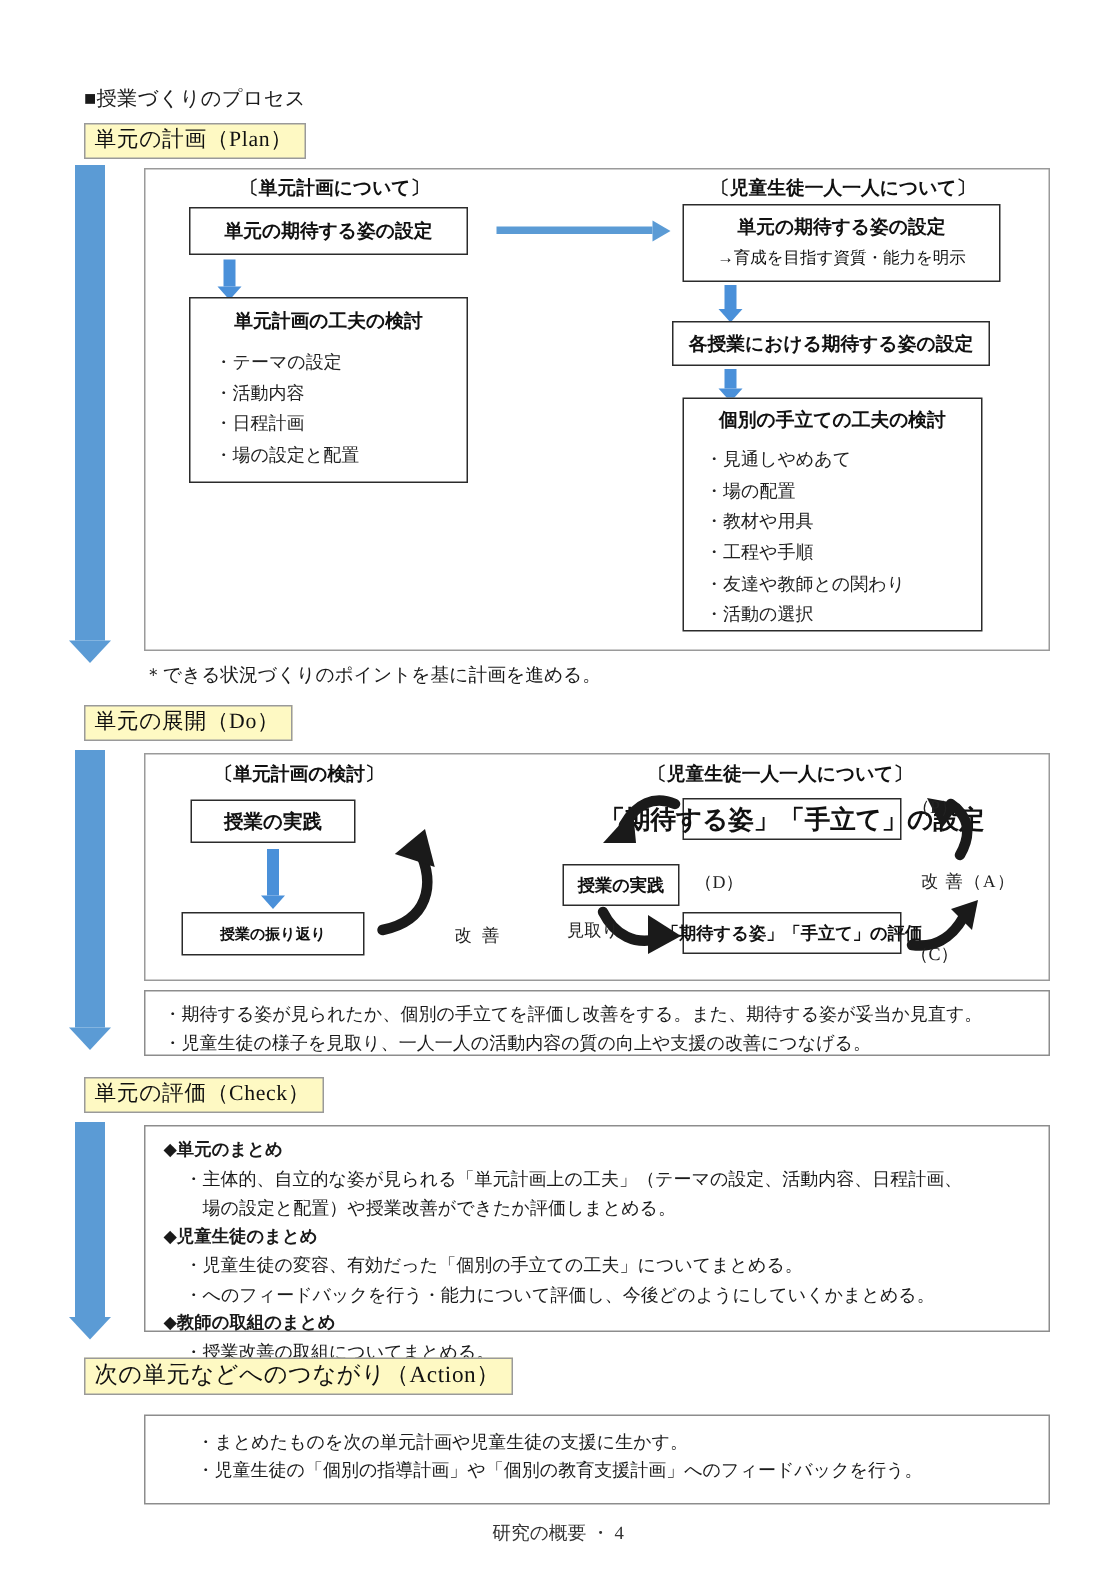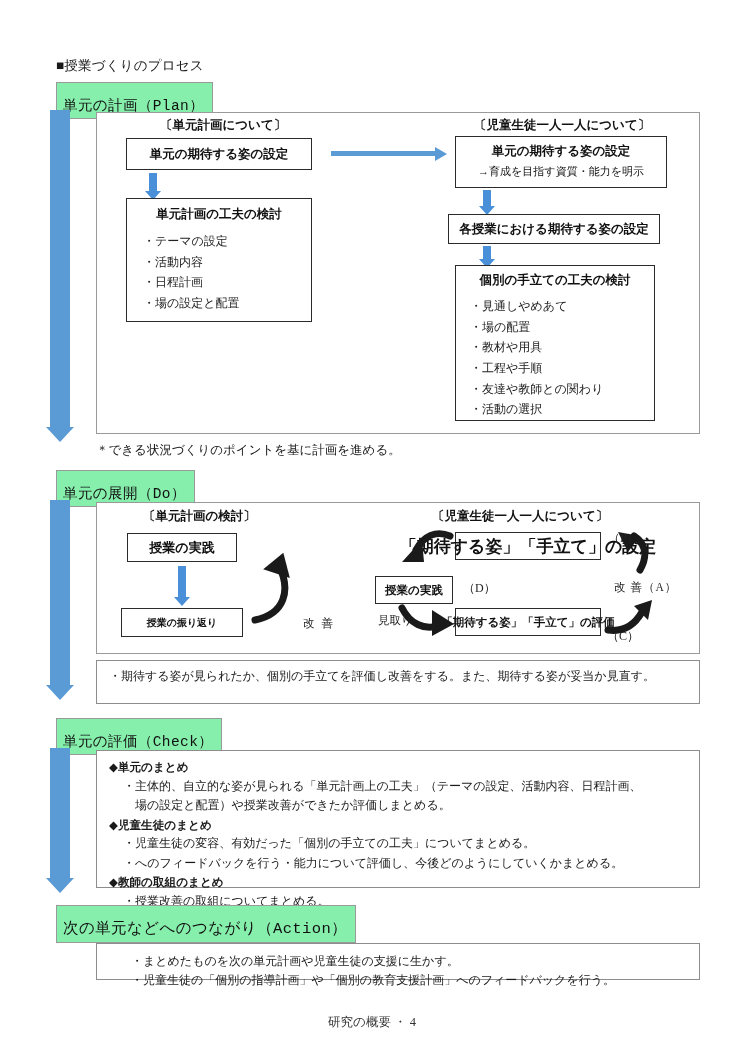--- a/index.html
+++ b/index.html
@@ -25,26 +25,26 @@
     position: absolute;
     left: 56px;
     top: 57px;
     font-size: 13.5px;
     font-family: "Liberation Sans", "DejaVu Sans", sans-serif;
     letter-spacing: 0.2px;
     white-space: nowrap;
   }
   .phase-label {
     position: absolute;
-    background: #86efac;
+    background: #fef9c3;
     border: 1px solid #9a9a9a;
-    font-family: Liberation Mono, monospace;
+    font-family: Liberation Serif, serif;
     font-size: 14.5px;
     letter-spacing: 0.4px;
-    padding: 14px 8px 3px 6px;
+    padding: 1px 8px 3px 6px;
     line-height: 1.25;
     white-space: nowrap;
     color: #111;
   }
 
   
   .panel {
     position: absolute;
     border: 1px solid #9a9a9a;
     background: #fff;
@@ -352,20 +352,21 @@
   </svg>
 
   <div class="cyc-letter" style="left:608px; top:530px;">（P）</div>
   <div class="cyc-letter" style="left:463px; top:580px;">（D）</div>
   <div class="cyc-letter" style="left:607px; top:628px;">（C）</div>
   <div class="cyc-label" style="left:614px; top:580px; letter-spacing:1px;">改 善（A）</div>
   <div class="cyc-label" style="left:378px; top:613px; letter-spacing:0px;">見取り</div>
 
   <div class="textpanel" style="left:96px; top:660px; width:604px; height:44px;">
     <div class="tline">・期待する姿が見られたか、個別の手立てを評価し改善をする。また、期待する姿が妥当か見直す。</div>
+    <div class="tline">・児童生徒の様子を見取り、一人一人の活動内容の質の向上や支援の改善につなげる。</div>
   </div>
 
   <div class="phase-label" style="left:56px; top:718px;">単元の評価（Check）</div>
 
   <div class="rail-arrow" style="left:46px; top:748px; height:145px;">
     <div class="shaft" style="height:130px;"></div>
     <div class="head" style="top:130px;"></div>
   </div>
 
   <div class="textpanel" style="left:96px; top:750px; width:604px; height:138px; padding-top:7px;">
@@ -374,20 +375,20 @@
     <div class="tline ind2">場の設定と配置）や授業改善ができたか評価しまとめる。</div>
     <div class="tline head">◆児童生徒のまとめ</div>
     <div class="tline ind1">・児童生徒の変容、有効だった「個別の手立ての工夫」についてまとめる。</div>
     <div class="tline ind1">・へのフィードバックを行う・能力について評価し、今後どのようにしていくかまとめる。</div>
     <div class="tline head">◆教師の取組のまとめ</div>
     <div class="tline ind1">・授業改善の取組についてまとめる。</div>
   </div>
 
   <div class="phase-label" style="left:56px; top:905px; font-size:15.5px;">次の単元などへのつながり（Action）</div>
 
-  <div class="textpanel" style="left:96px; top:943px; width:604px; height:37px; padding-top:8px;padding-left:34px;">
+  <div class="textpanel" style="left:96px; top:943px; width:604px; height:60px; padding-top:8px;padding-left:34px;">
     <div class="tline">・まとめたものを次の単元計画や児童生徒の支援に生かす。</div>
     <div class="tline">・児童生徒の「個別の指導計画」や「個別の教育支援計画」へのフィードバックを行う。</div>
   </div>
 
   <div class="footer">研究の概要 ・ 4</div>
 
 </div>
 
 </body></html>

